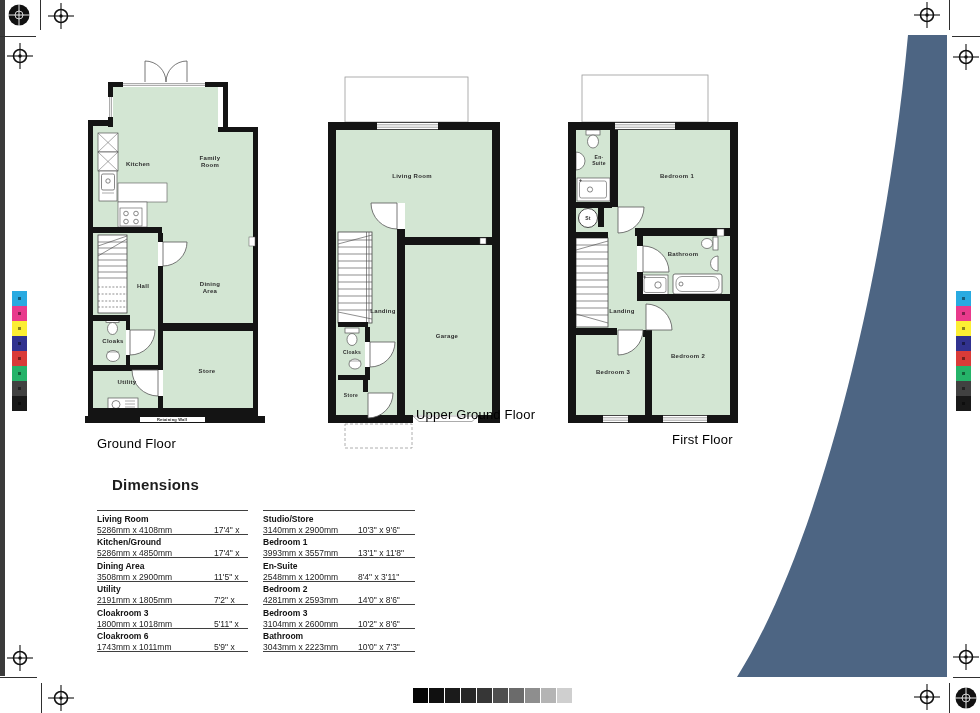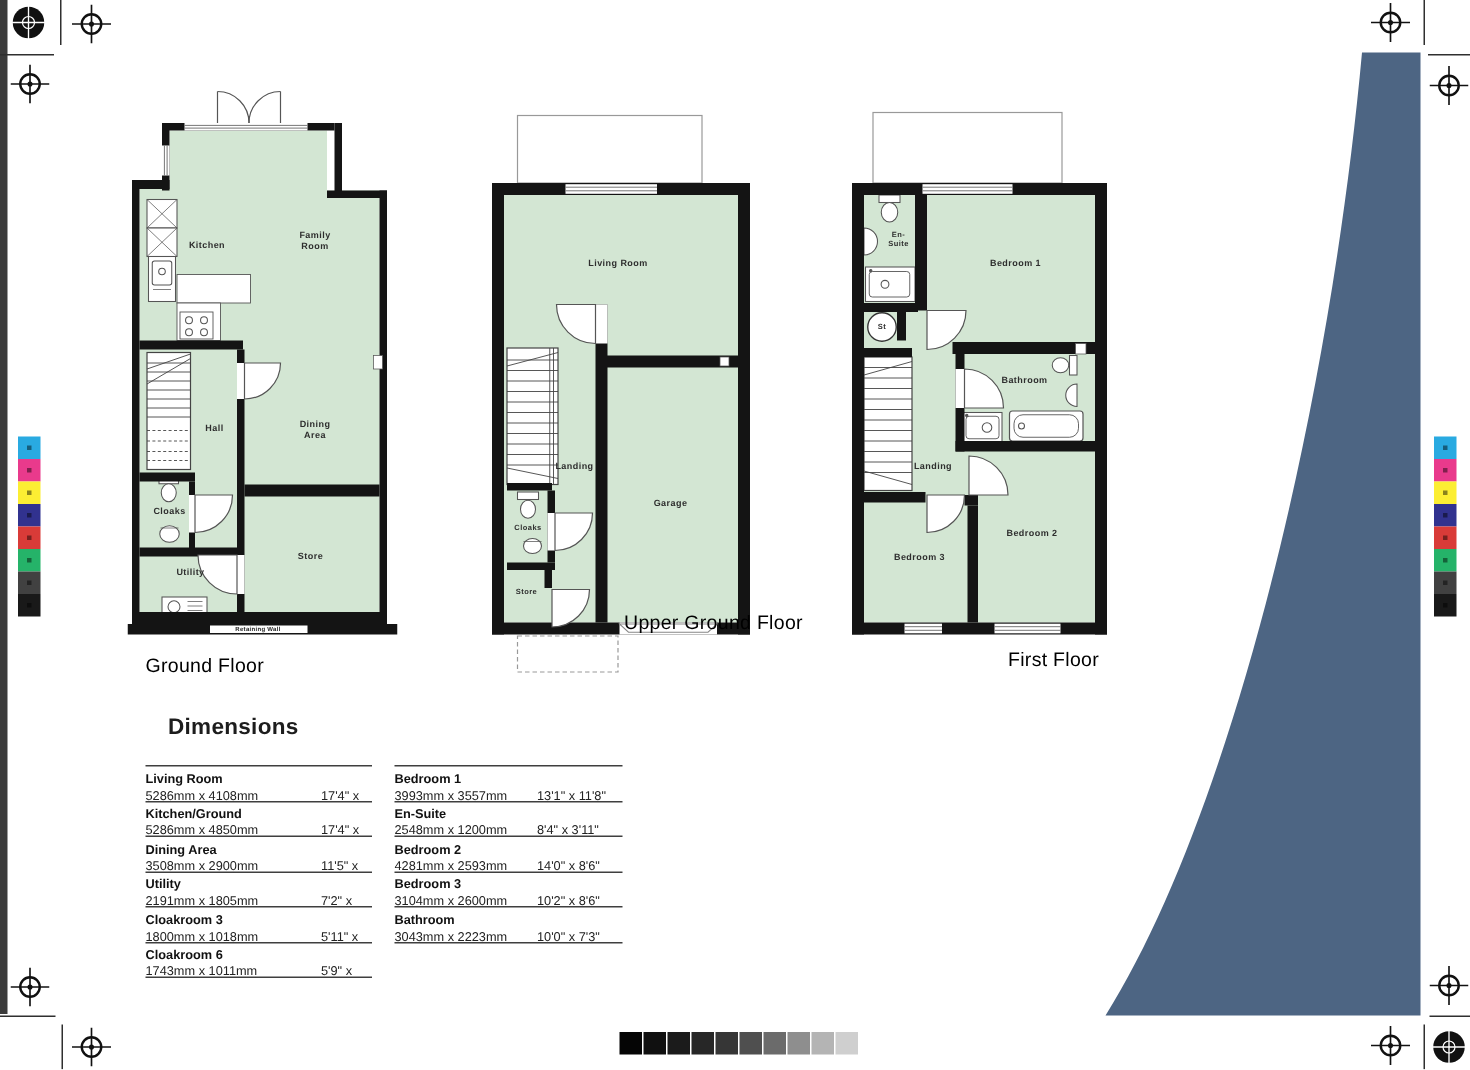--- a/index.html
+++ b/index.html
@@ -410,20 +410,27 @@
       <div class="dim-name">Cloakroom 6</div>
       <div class="dim-vals">
           <span class="metric">1743mm x 1011mm</span>
           <span>5'9" x 3'4"</span>
         </div>
     </div>
   </div>
 
   <div class="dim-col right" style="left:263px;top:510px;width:152px;">
     <div class="dim-row">
+      <div class="dim-name">Studio/Store</div>
+      <div class="dim-vals">
+          <span class="metric">3140mm x 2900mm</span>
+          <span>10'3" x 9'6"</span>
+        </div>
+    </div>
+    <div class="dim-row">
       <div class="dim-name">Bedroom 1</div>
       <div class="dim-vals">
           <span class="metric">3993mm x 3557mm</span>
           <span>13'1" x 11'8"</span>
         </div>
     </div>
     <div class="dim-row">
       <div class="dim-name">En-Suite</div>
       <div class="dim-vals">
           <span class="metric">2548mm x 1200mm</span>

